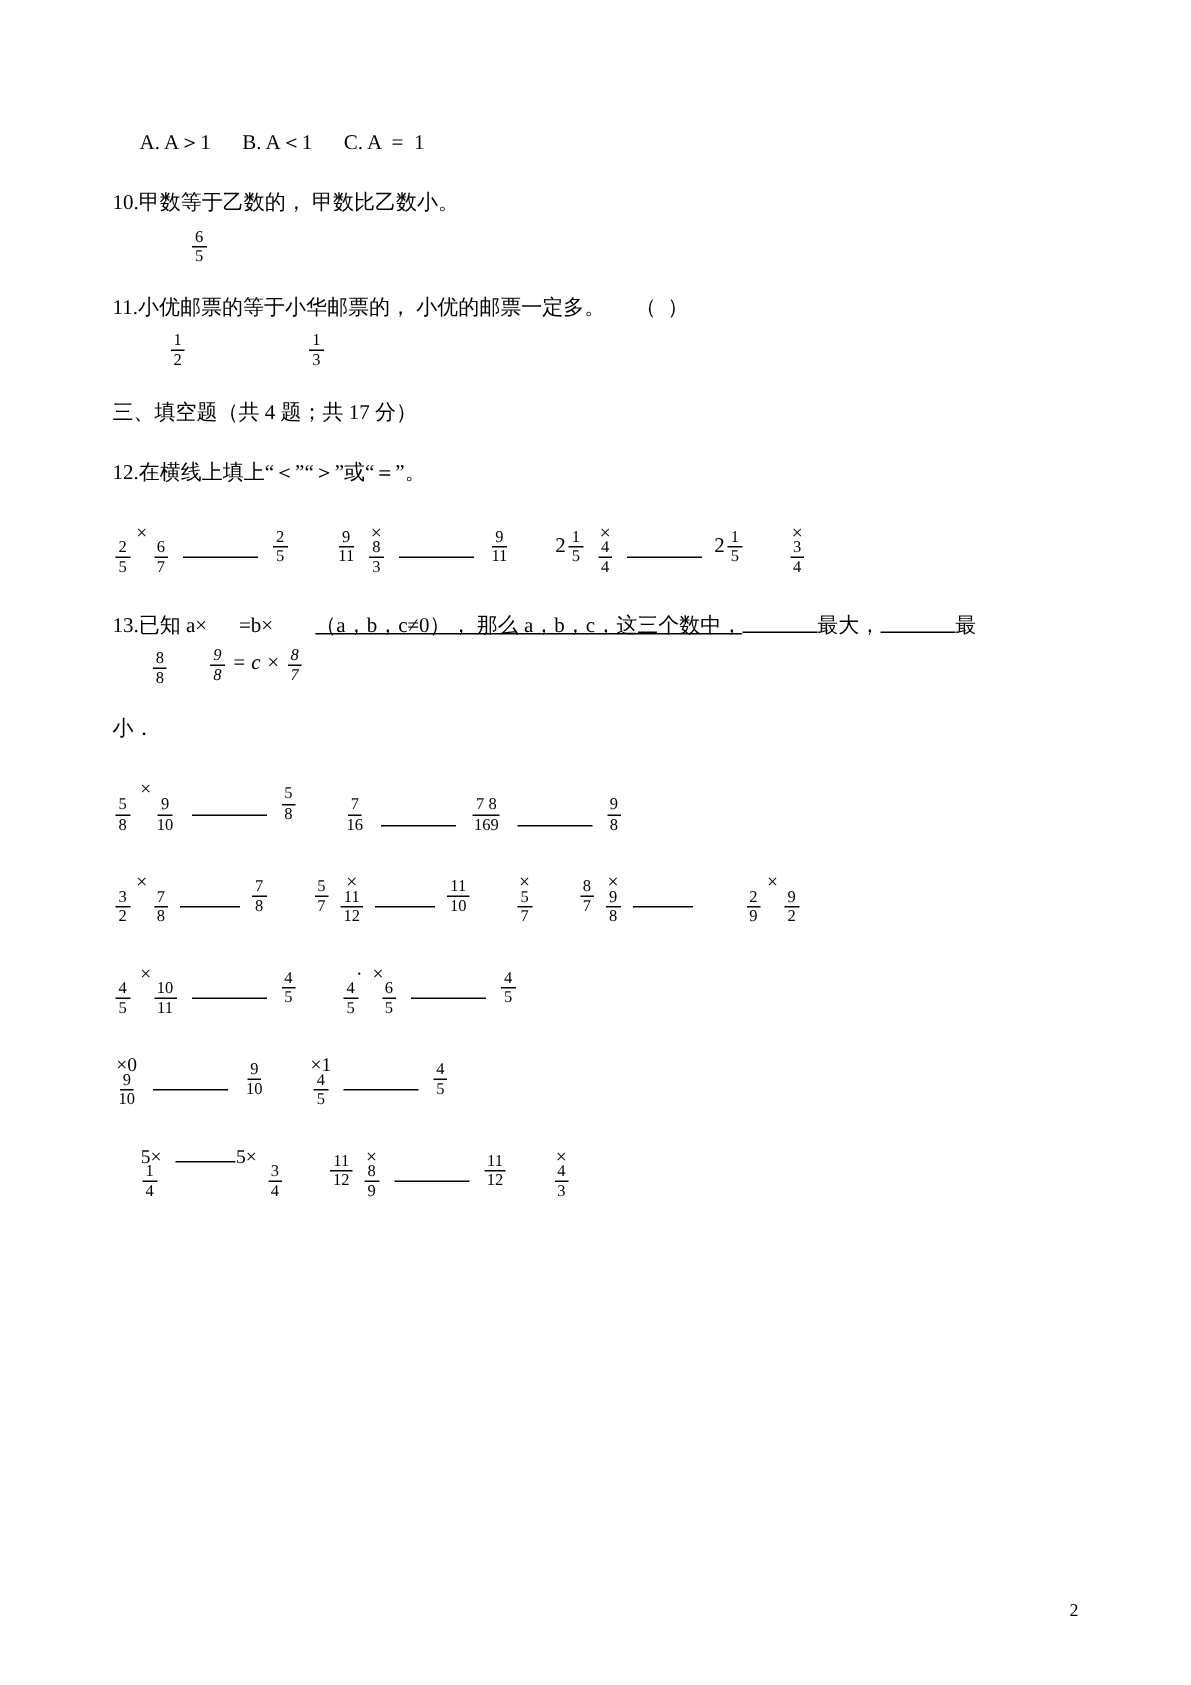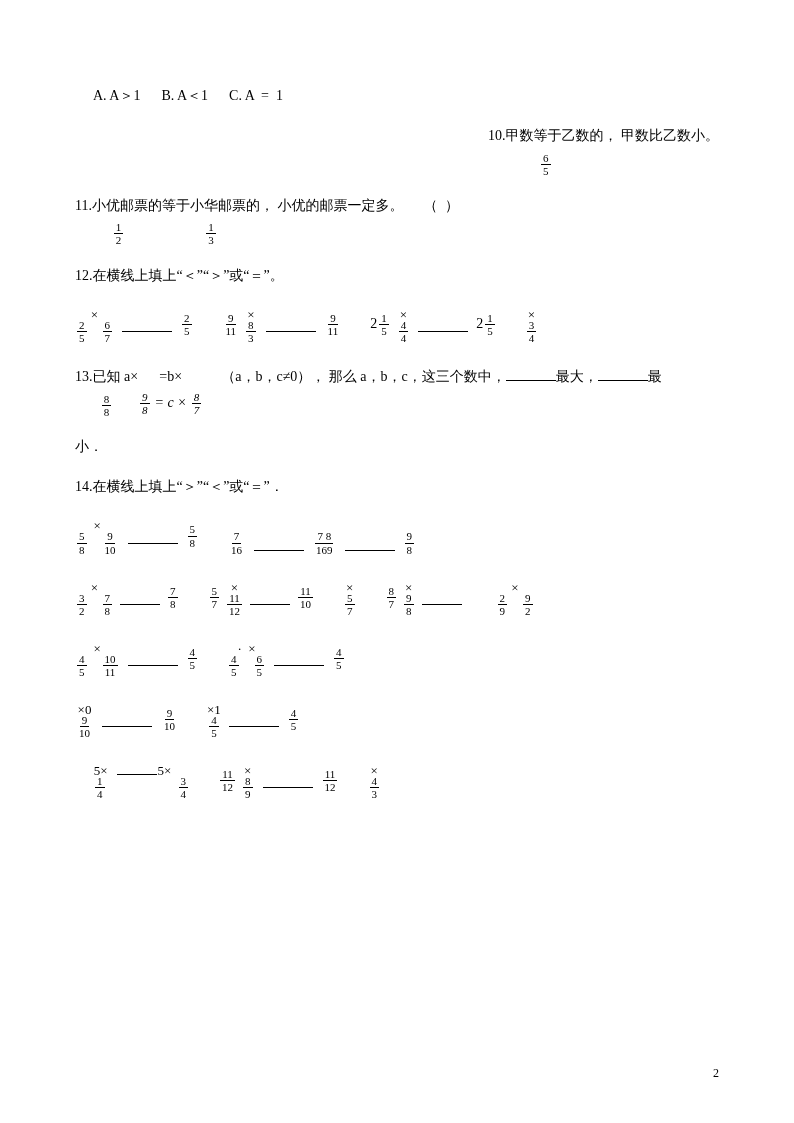--- a/index.html
+++ b/index.html
@@ -77,21 +77,21 @@
 </head>
 <body>
 
 <div class="page">
 
   <div class="line indent-small">
     <span style="white-space:pre;">A. A＞1      B. A＜1      C. A  =  1</span>
   </div>
 
 
-  <div class="line" style="align-items:flex-start;justify-content:flex-end;">
+  <div class="line" style="align-items:flex-start;">
     <span class="stack-col">
       <span class="uptxt">10.甲数等于乙数的</span>
       <span class="frac" style="margin-top:4px;">
         <span class="num">6</span>
         <span class="den">5</span>
       </span>
     </span>
     <span>， 甲数比乙数小。</span>
   </div>
 
@@ -108,20 +108,23 @@
       <span class="frac" style="margin-top:4px;">
         <span class="num">1</span>
         <span class="den">3</span>
       </span>
     </span>
     <span>， 小优的邮票一定多。</span>
     <span class="spacer"></span>
     <span class="paren-blank">（       ）</span>
   </div>
 
+  <div class="line">
+    <span>三、填空题（共 4 题；共 17 分）</span>
+  </div>
 
   <div class="line">
     <span>12.在横线上填上“＜”“＞”或“＝”。</span>
   </div>
   <div class="expr-row">
 
     <div class="expr-item">
       <span class="mult-stack">
         <span class="top">×</span>
         <span style="display:flex;align-items:center;">
@@ -209,33 +212,30 @@
             <span class="num">9</span>
             <span class="den">8</span>
           </span>
         <span style="margin:0 3px;">= c ×</span>
         <span class="frac">
             <span class="num">8</span>
             <span class="den">7</span>
           </span>
       </span>
     </span>
-    <span style="margin-left:18px;">（a，b，c≠0）， 那么 a，b，c，这三个数中，</span>
+    <span style="margin-left:7px;text-decoration:underline;">（a，b，c≠0）， 那么 a，b，c，这三个数中，</span>
     <span class="blank"></span>
     <span>最大，</span>
     <span class="blank"></span>
     <span>最</span>
   </div>
   <div class="line">
     <span>小．</span>
   </div>
 
-  <div class="line">
-    <span>14.在横线上填上“＞”“＜”或“＝”．</span>
-  </div>
   <div class="expr-row">
     <div class="expr-item">
       <span class="mult-stack">
         <span class="top">×</span>
         <span style="display:flex;align-items:center;">
           <span class="frac">
               <span class="num">5</span>
               <span class="den">8</span>
             </span>
           <span style="width:12px;"></span>

